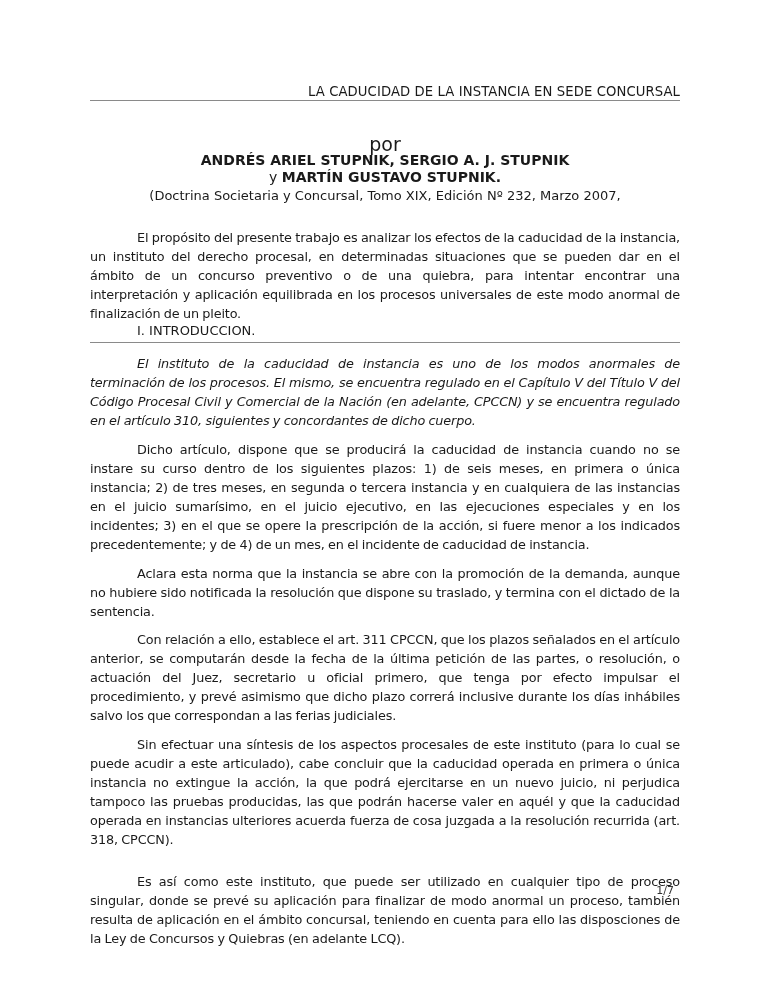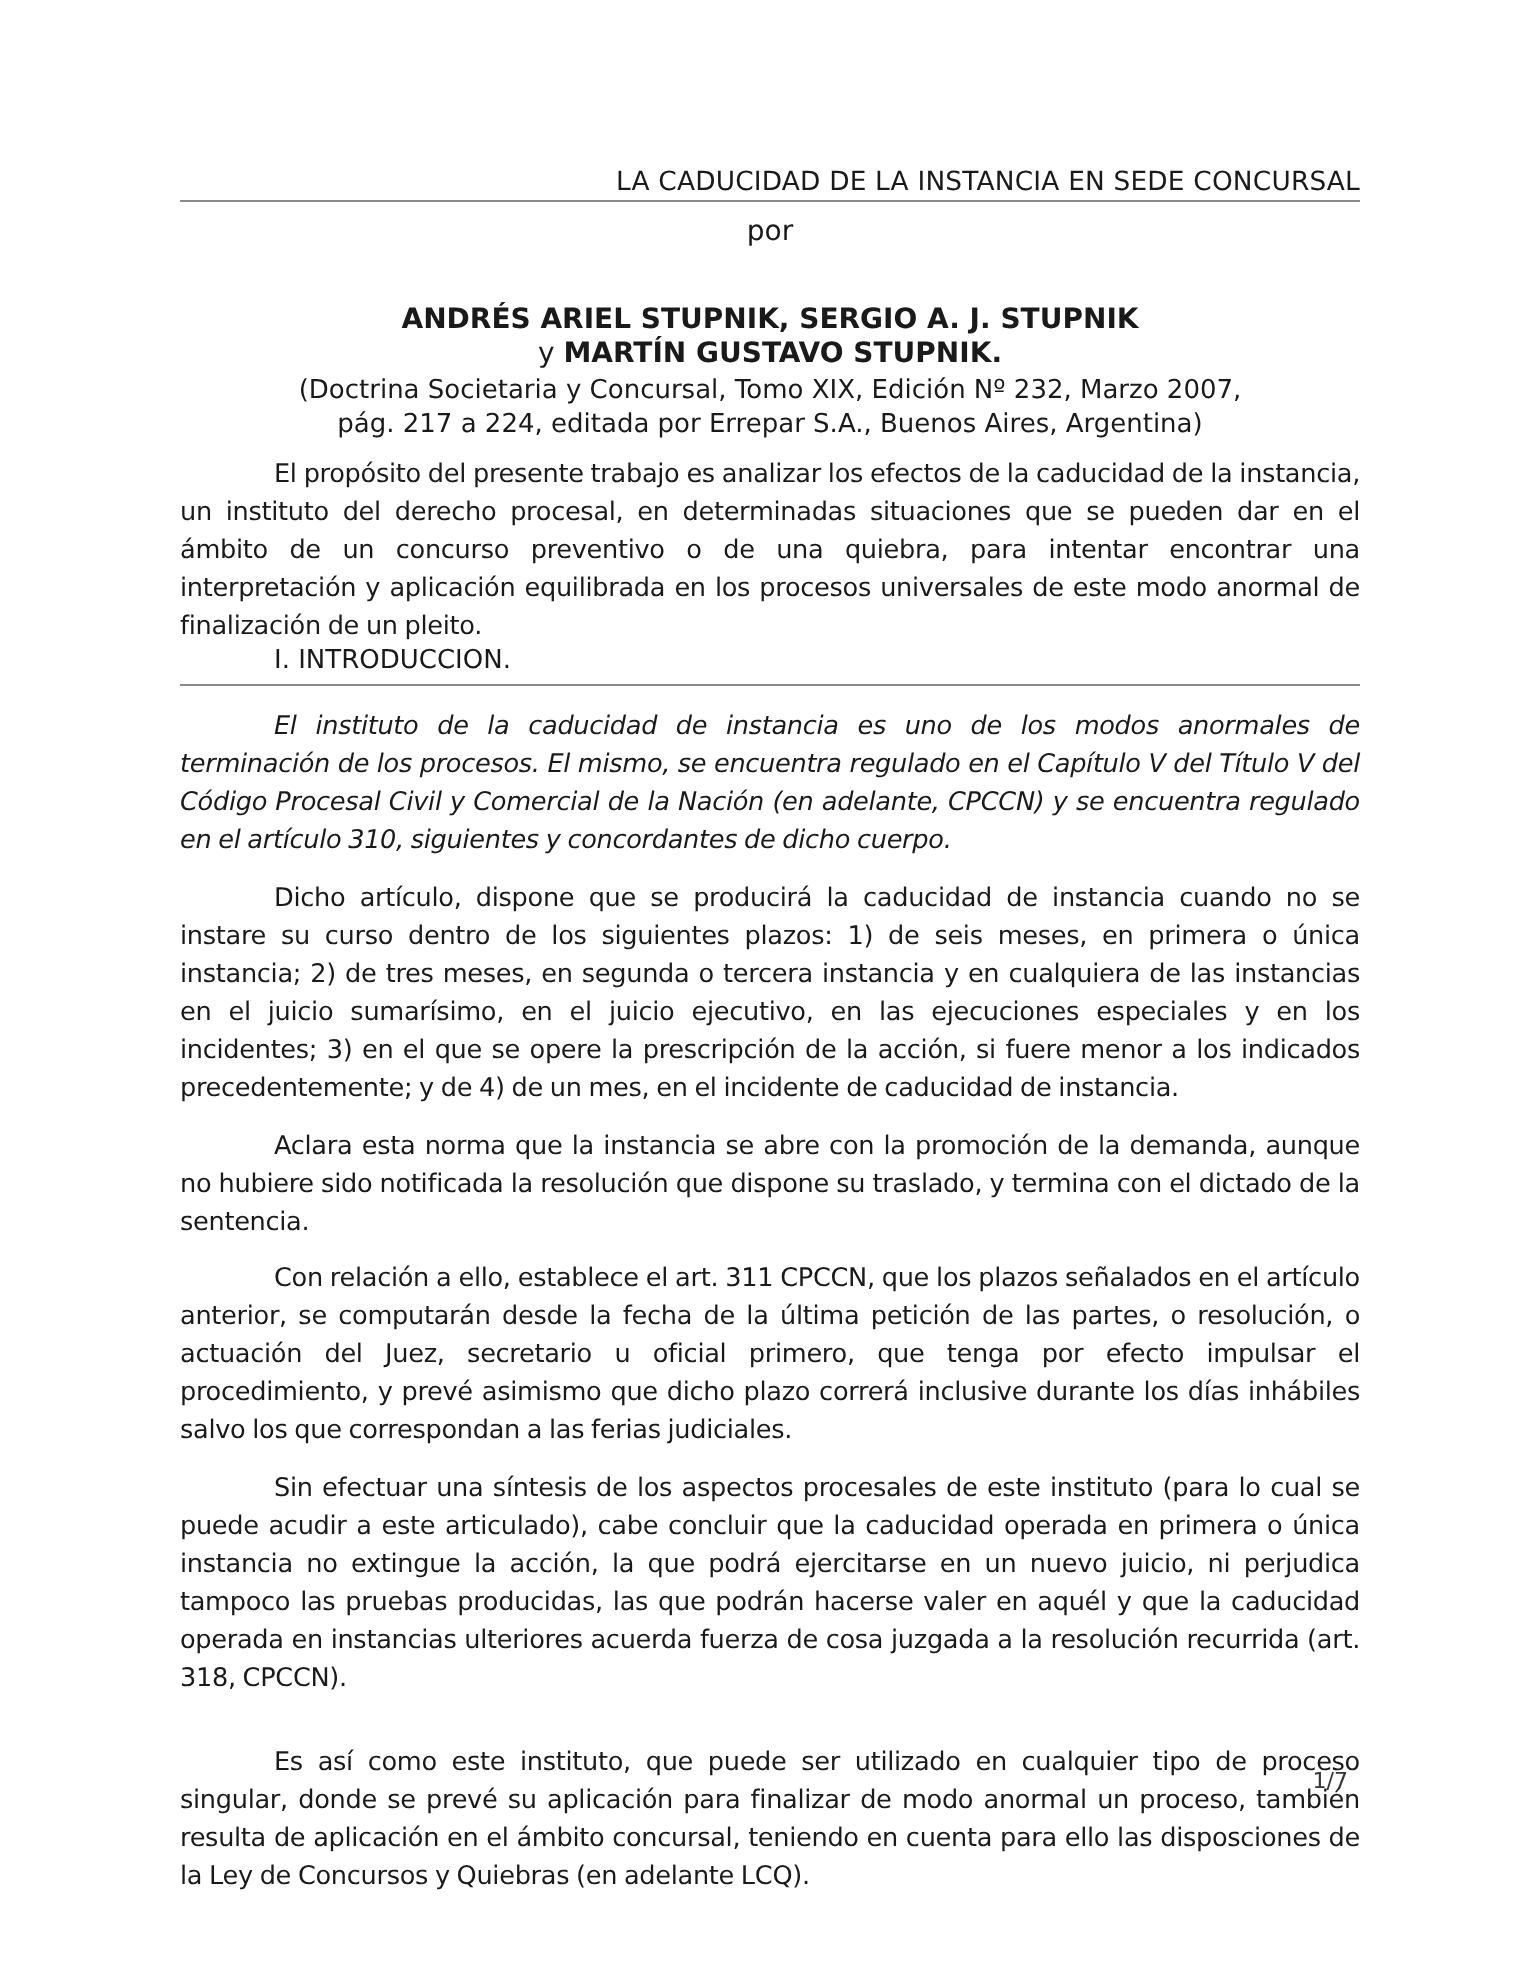--- a/index.html
+++ b/index.html
@@ -34,25 +34,25 @@
     .title-rule {
       position: absolute;
       top: 100px;
       left: 0;
       width: 590px;
       height: 0;
       border-top: 1.2px solid #8a8a8a;
     }
     .por {
       position: absolute;
-      top: 108px;
+      top: 136px;
       left: 0;
       width: 590px;
       text-align: center;
-      font-size: 14px;
+      font-size: 19px;
       line-height: 16px;
     }
     .authors {
       position: absolute;
       top: 152px;
       left: 0;
       width: 590px;
       text-align: center;
       font-size: 14px;
       line-height: 17px;
@@ -113,21 +113,20 @@
 
   <div class="por">por</div>
 
   <div class="authors">
     <div>ANDRÉS ARIEL STUPNIK, SERGIO A. J. STUPNIK</div>
     <div><span class="y">y </span><span>MARTÍN GUSTAVO STUPNIK.</span></div>
   </div>
 
   <div class="citation">
     <div>(Doctrina Societaria y Concursal, Tomo XIX, Edición Nº 232, Marzo 2007,</div>
-    <div>pág. 217 a 224, editada por Errepar S.A., Buenos Aires, Argentina)</div>
   </div>
 
   <p class="para" style="top:228px;">El propósito del presente trabajo es analizar los efectos de la caducidad de la instancia, un instituto del derecho procesal, en determinadas situaciones que se pueden dar en el ámbito de un concurso preventivo o de una quiebra, para intentar encontrar una interpretación y aplicación equilibrada en los procesos universales de este modo anormal de finalización de un pleito.</p>
 
   <div class="section-heading">I. INTRODUCCION.</div>
   <div class="section-rule"></div>
 
   <p class="para" style="top:354px;font-style:italic;">El instituto de la caducidad de instancia es uno de los modos anormales de terminación de los procesos. El mismo, se encuentra regulado en el Capítulo V del Título V del Código Procesal Civil y Comercial de la Nación (en adelante, CPCCN) y se encuentra regulado en el artículo 310, siguientes y concordantes de dicho cuerpo.</p>
   <p class="para" style="top:440px;">Dicho artículo, dispone que se producirá la caducidad de instancia cuando no se instare su curso dentro de los siguientes plazos: 1) de seis meses, en primera o única instancia; 2) de tres meses, en segunda o tercera instancia y en cualquiera de las instancias en el juicio sumarísimo, en el juicio ejecutivo, en las ejecuciones especiales y en los incidentes; 3) en el que se opere la prescripción de la acción, si fuere menor a los indicados precedentemente; y de 4) de un mes, en el incidente de caducidad de instancia.</p>
   <p class="para" style="top:564px;">Aclara esta norma que la instancia se abre con la promoción de la demanda, aunque no hubiere sido notificada la resolución que dispone su traslado, y termina con el dictado de la sentencia.</p>

